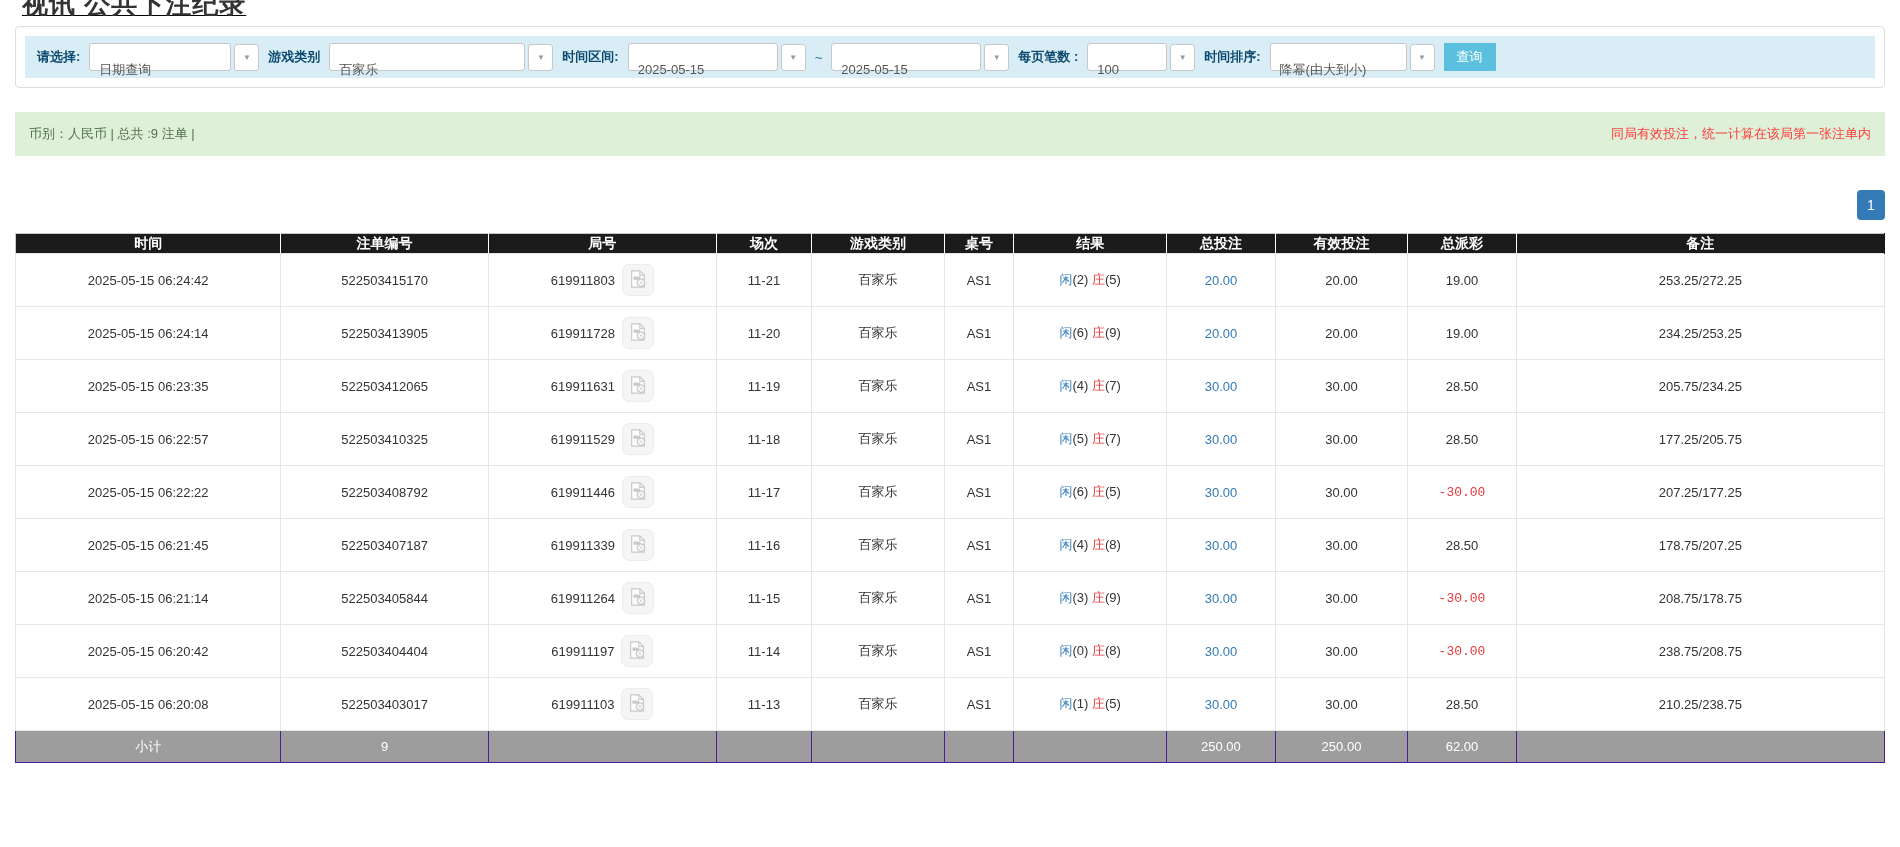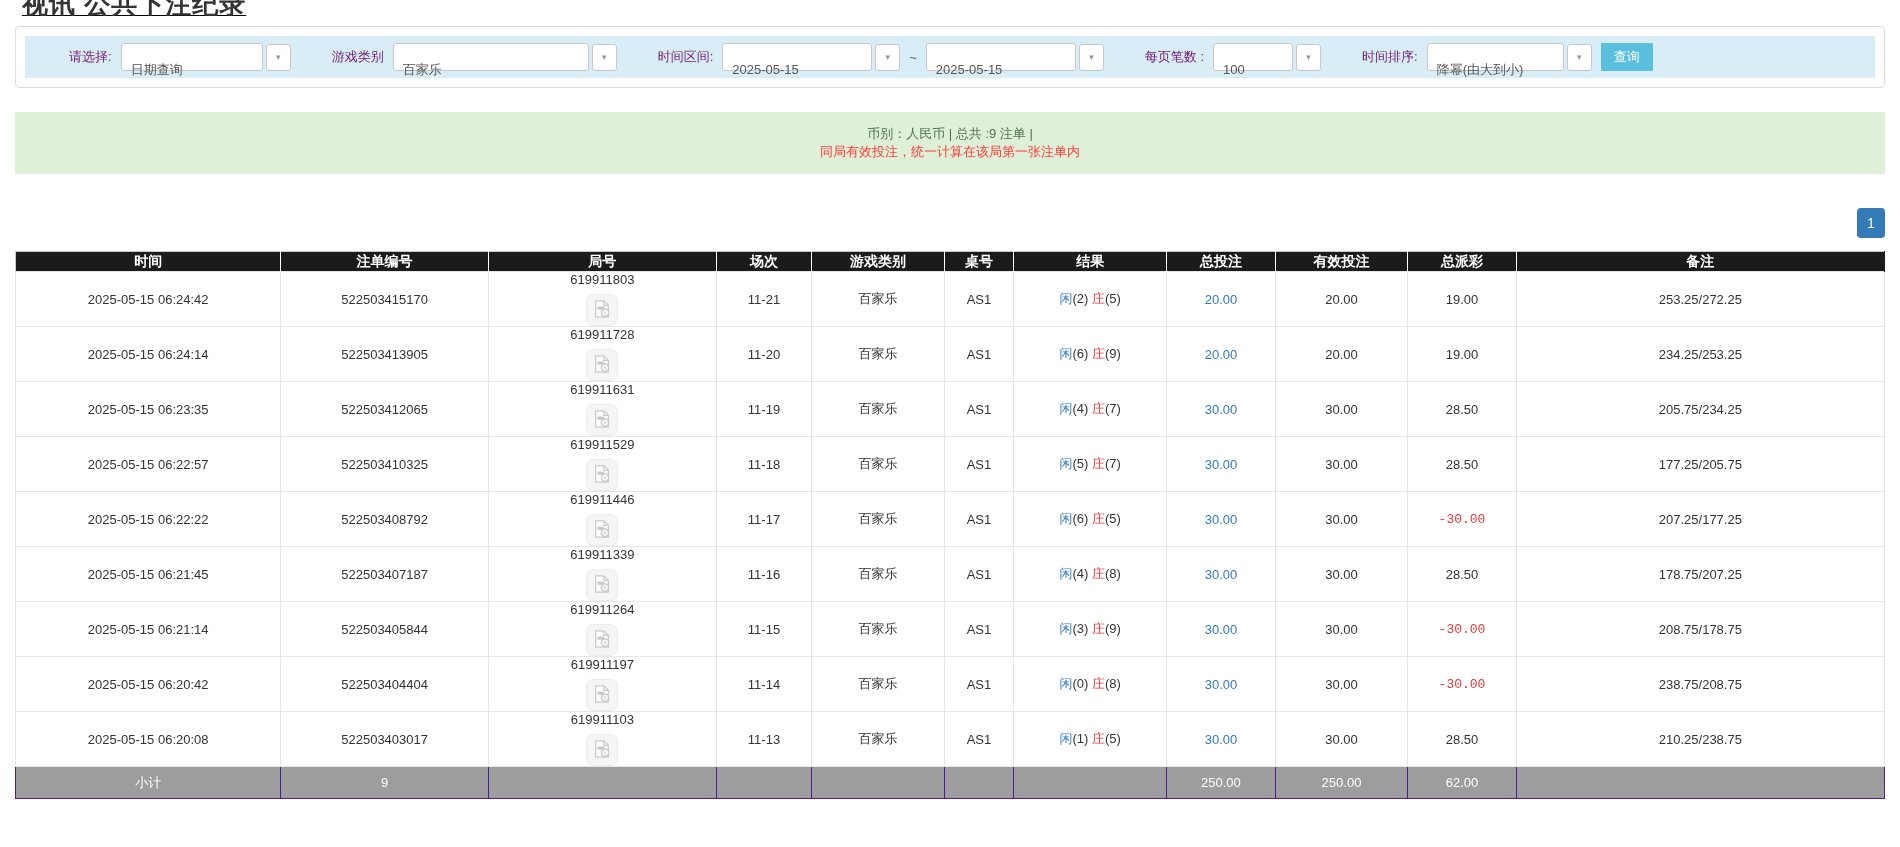--- a/index.html
+++ b/index.html
@@ -6,49 +6,49 @@
   html,body { background:#fff; font-family:"Liberation Sans","DejaVu Sans",sans-serif; }
   body { width:1900px; height:847px; overflow:hidden; }
 
   
   .title-clip { height:16px; overflow:hidden; margin:0 0 10px 22px;text-decoration:underline; }
   .title-clip h1 { font-size:26px; font-weight:bold; color:#333; margin-top:-13px; letter-spacing:1px; }
 
   
   .filter-panel { margin:0 15px; border:1px solid #ddd; border-radius:4px; background:#fff; padding:9px; }
   .filter-bar { background:#d9edf7; padding:7px 12px; display:flex; align-items:center; gap:9px; }
-  .flabel { color:#701a75; font-weight:normal; font-size:13px; white-space:nowrap;margin-left:32px; }
+  .flabel { color:#0c4a6e; font-weight:bold; font-size:13px; white-space:nowrap; }
   .combo { display:flex; gap:3px; align-items:center; }
   .combo-text { background:#fff; border:1px solid #c8c8c8; border-radius:3px; height:27px; line-height:25px;
                 padding:13px 9px; font-size:13px; color:#555; }
   .combo-arrow { width:25px; height:27px; border:1px solid #c8c8c8; border-radius:3px; background:#fff;
                  display:flex; align-items:center; justify-content:center; color:#999; font-size:8px; cursor:pointer; }
   .tilde { color:#31708f; font-size:13px; }
   .btn-query { background:#5bc0de; color:#fff; border:none; border-radius:1px; height:28px; padding:0 13px;
                font-size:13px; cursor:pointer; }
 
   
   .summary-bar { margin:24px 15px 0; background:#dff0d8; padding:13px 14px; display:flex;
-                 justify-content:space-between; align-items:center;flex-direction:column; }
+                 justify-content:space-between; align-items:center; }
   .summary-left { font-size:13px; color:#55704f; }
   .summary-right { font-size:13px; color:#ff3b3b; }
 
   
   .pagination { margin:34px 15px 0; text-align:right; }
   .page-btn { display:inline-block; min-width:28px; height:30px; line-height:30px; background:#337ab7; color:#fff;
               border-radius:4px; font-size:14px; text-align:center; cursor:pointer; }
 
   
   .records { margin:13px 15px 0; width:1870px; border-collapse:collapse; table-layout:fixed;
              border:1px solid #c9c9c9; font-size:13px; color:#333; }
   .records th { background:#1b1b1b; color:#fff; font-size:14px; font-weight:bold; height:20px;
                 border-right:1px solid #fff; text-align:center; }
   .records th:last-child { border-right:1px solid #1b1b1b; }
   .records td { height:53px; text-align:center; border:1px solid #e6e6e6; background:#fff; }
-  .round-cell { display:flex; align-items:center; justify-content:center; gap:7px;flex-direction:column; }
+  .round-cell { display:flex; align-items:center; justify-content:center; gap:7px; }
   .video-btn { width:32px; height:32px; border:1px solid #ececec; border-radius:7px; background:#f5f5f5;
                display:inline-flex; align-items:center; justify-content:center; cursor:pointer; }
   .res-player { color:#337ab7; }
   .res-banker { color:#e4393c; }
   .num-blue { color:#337ab7; }
   .num-neg { color:#e4393c;font-family:Liberation Mono, monospace; }
   .records tr.foot td { background:#9d9d9d; color:#fff; height:32px; border:1px solid #4c1d95; font-size:13px; }
   .records tr.foot-sep td { border-top:3px solid #dedede; }
 </style>
 </head>

